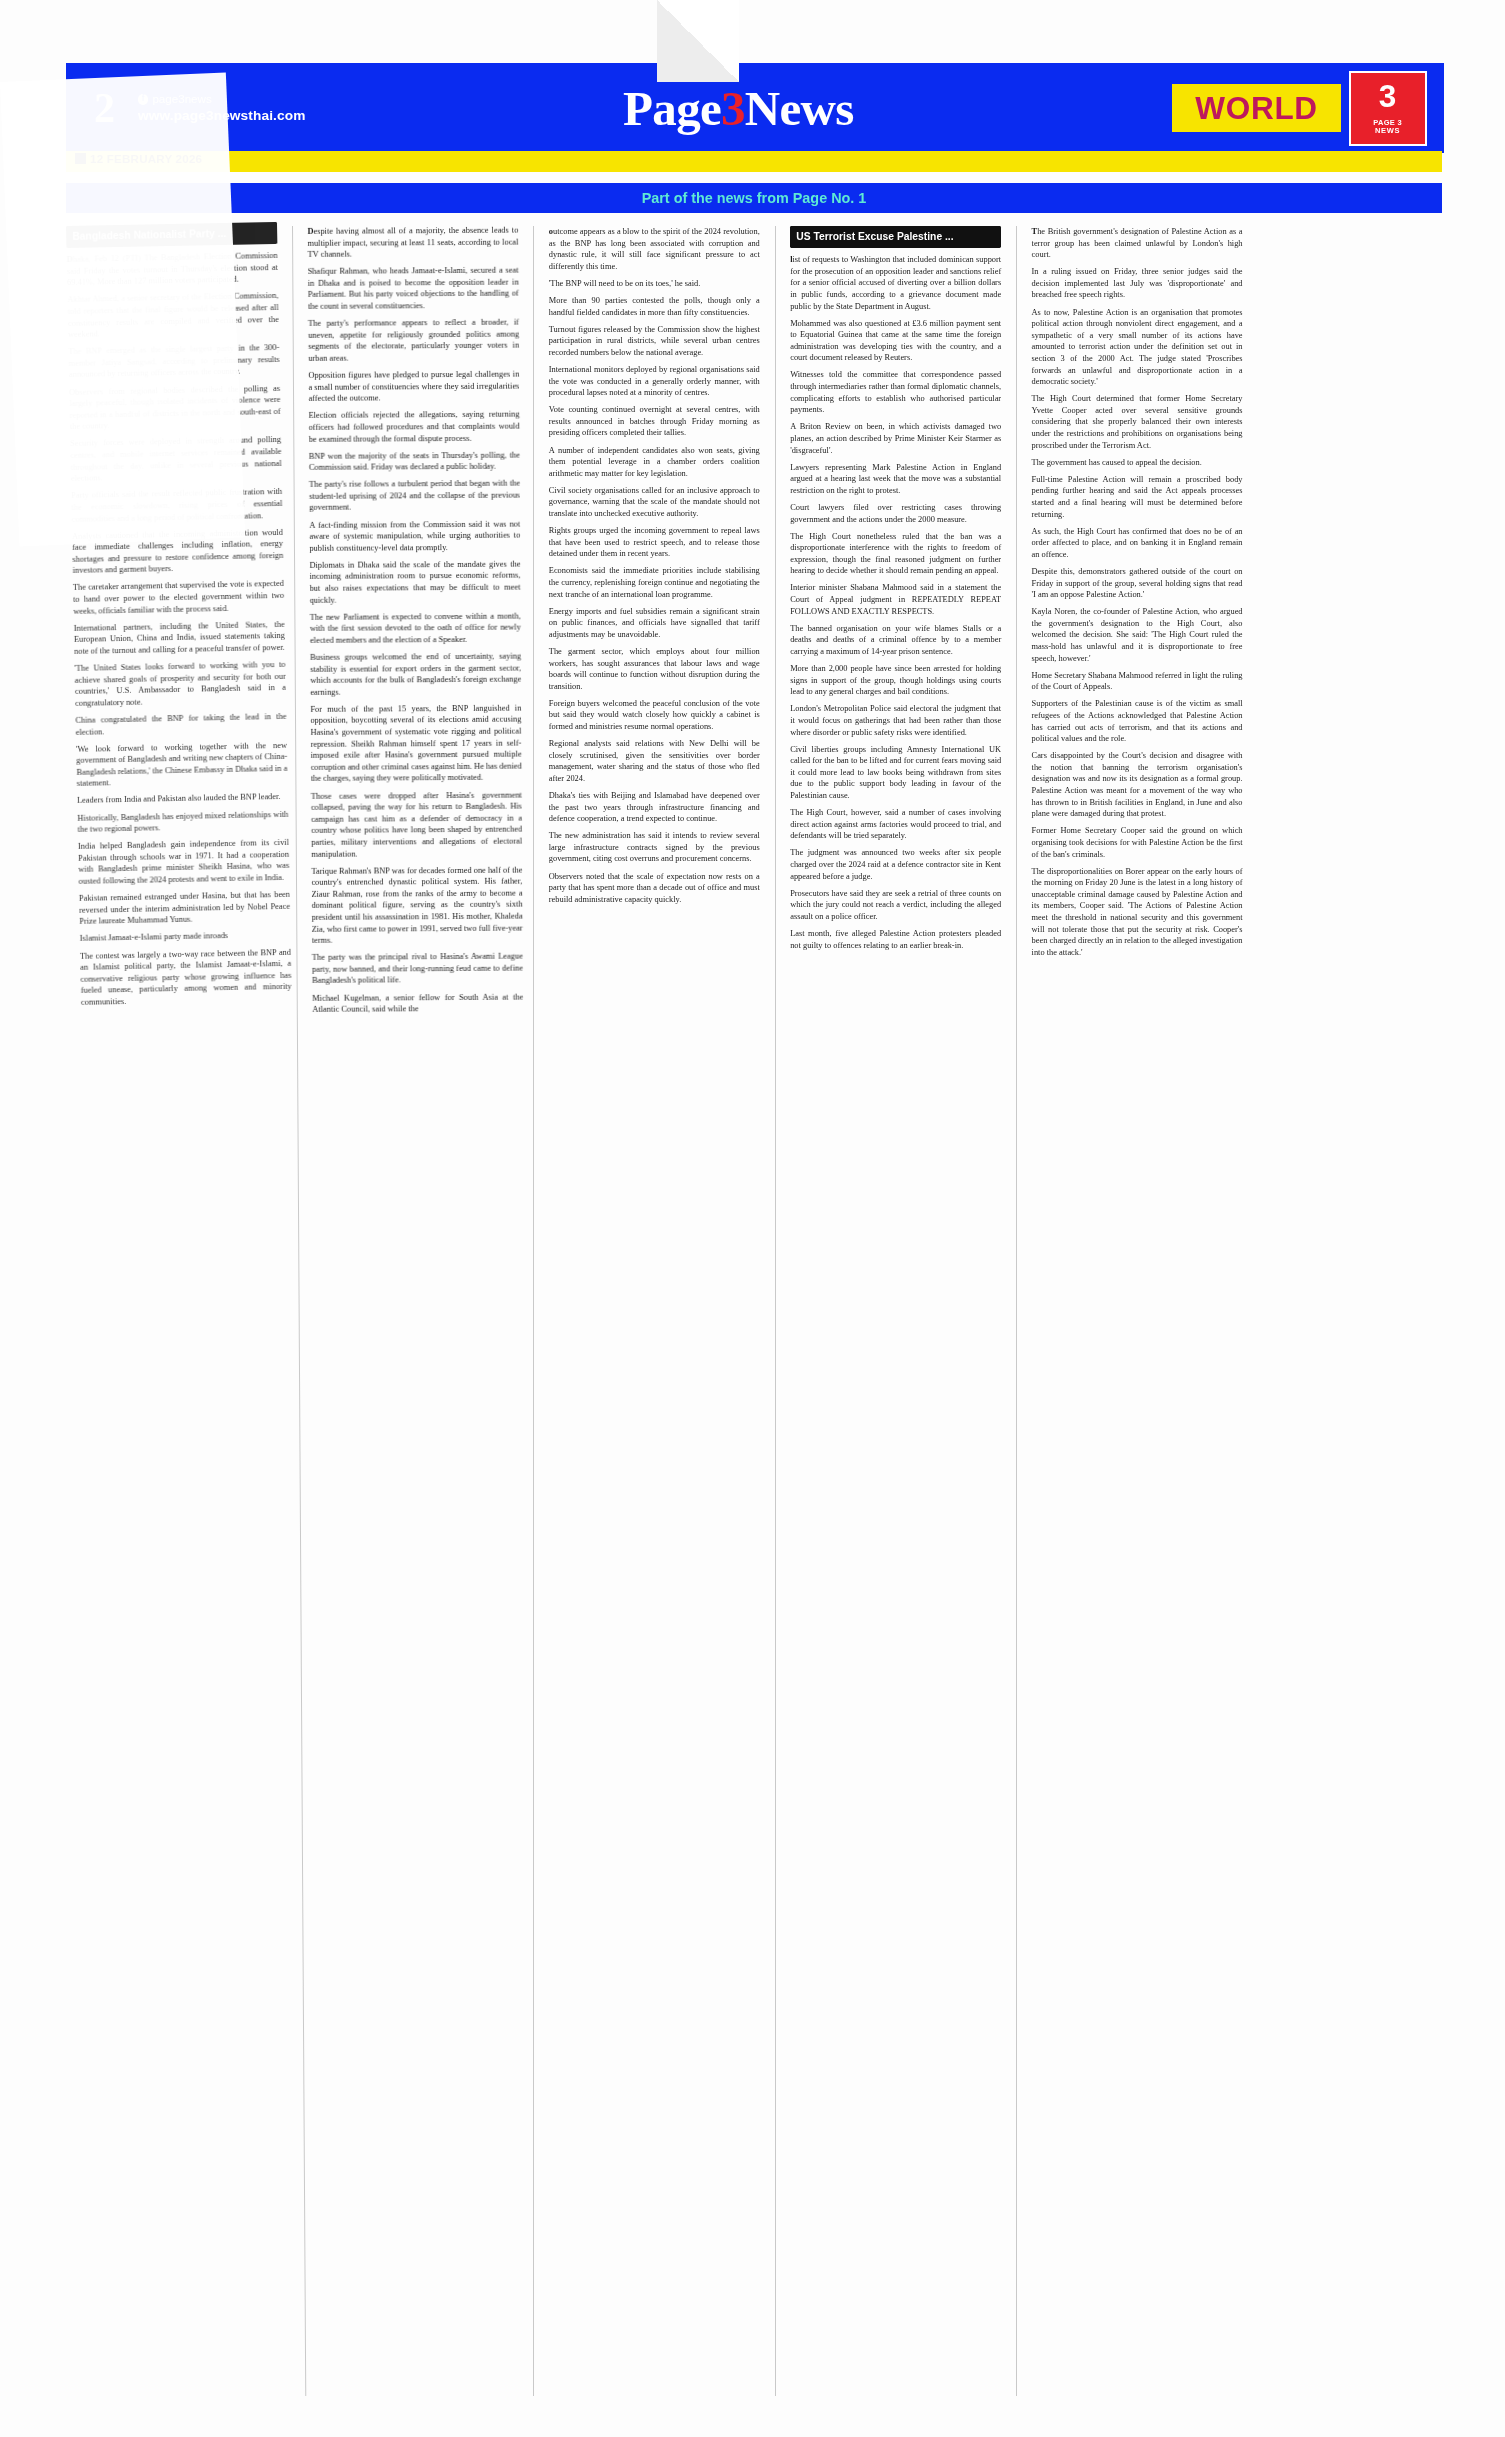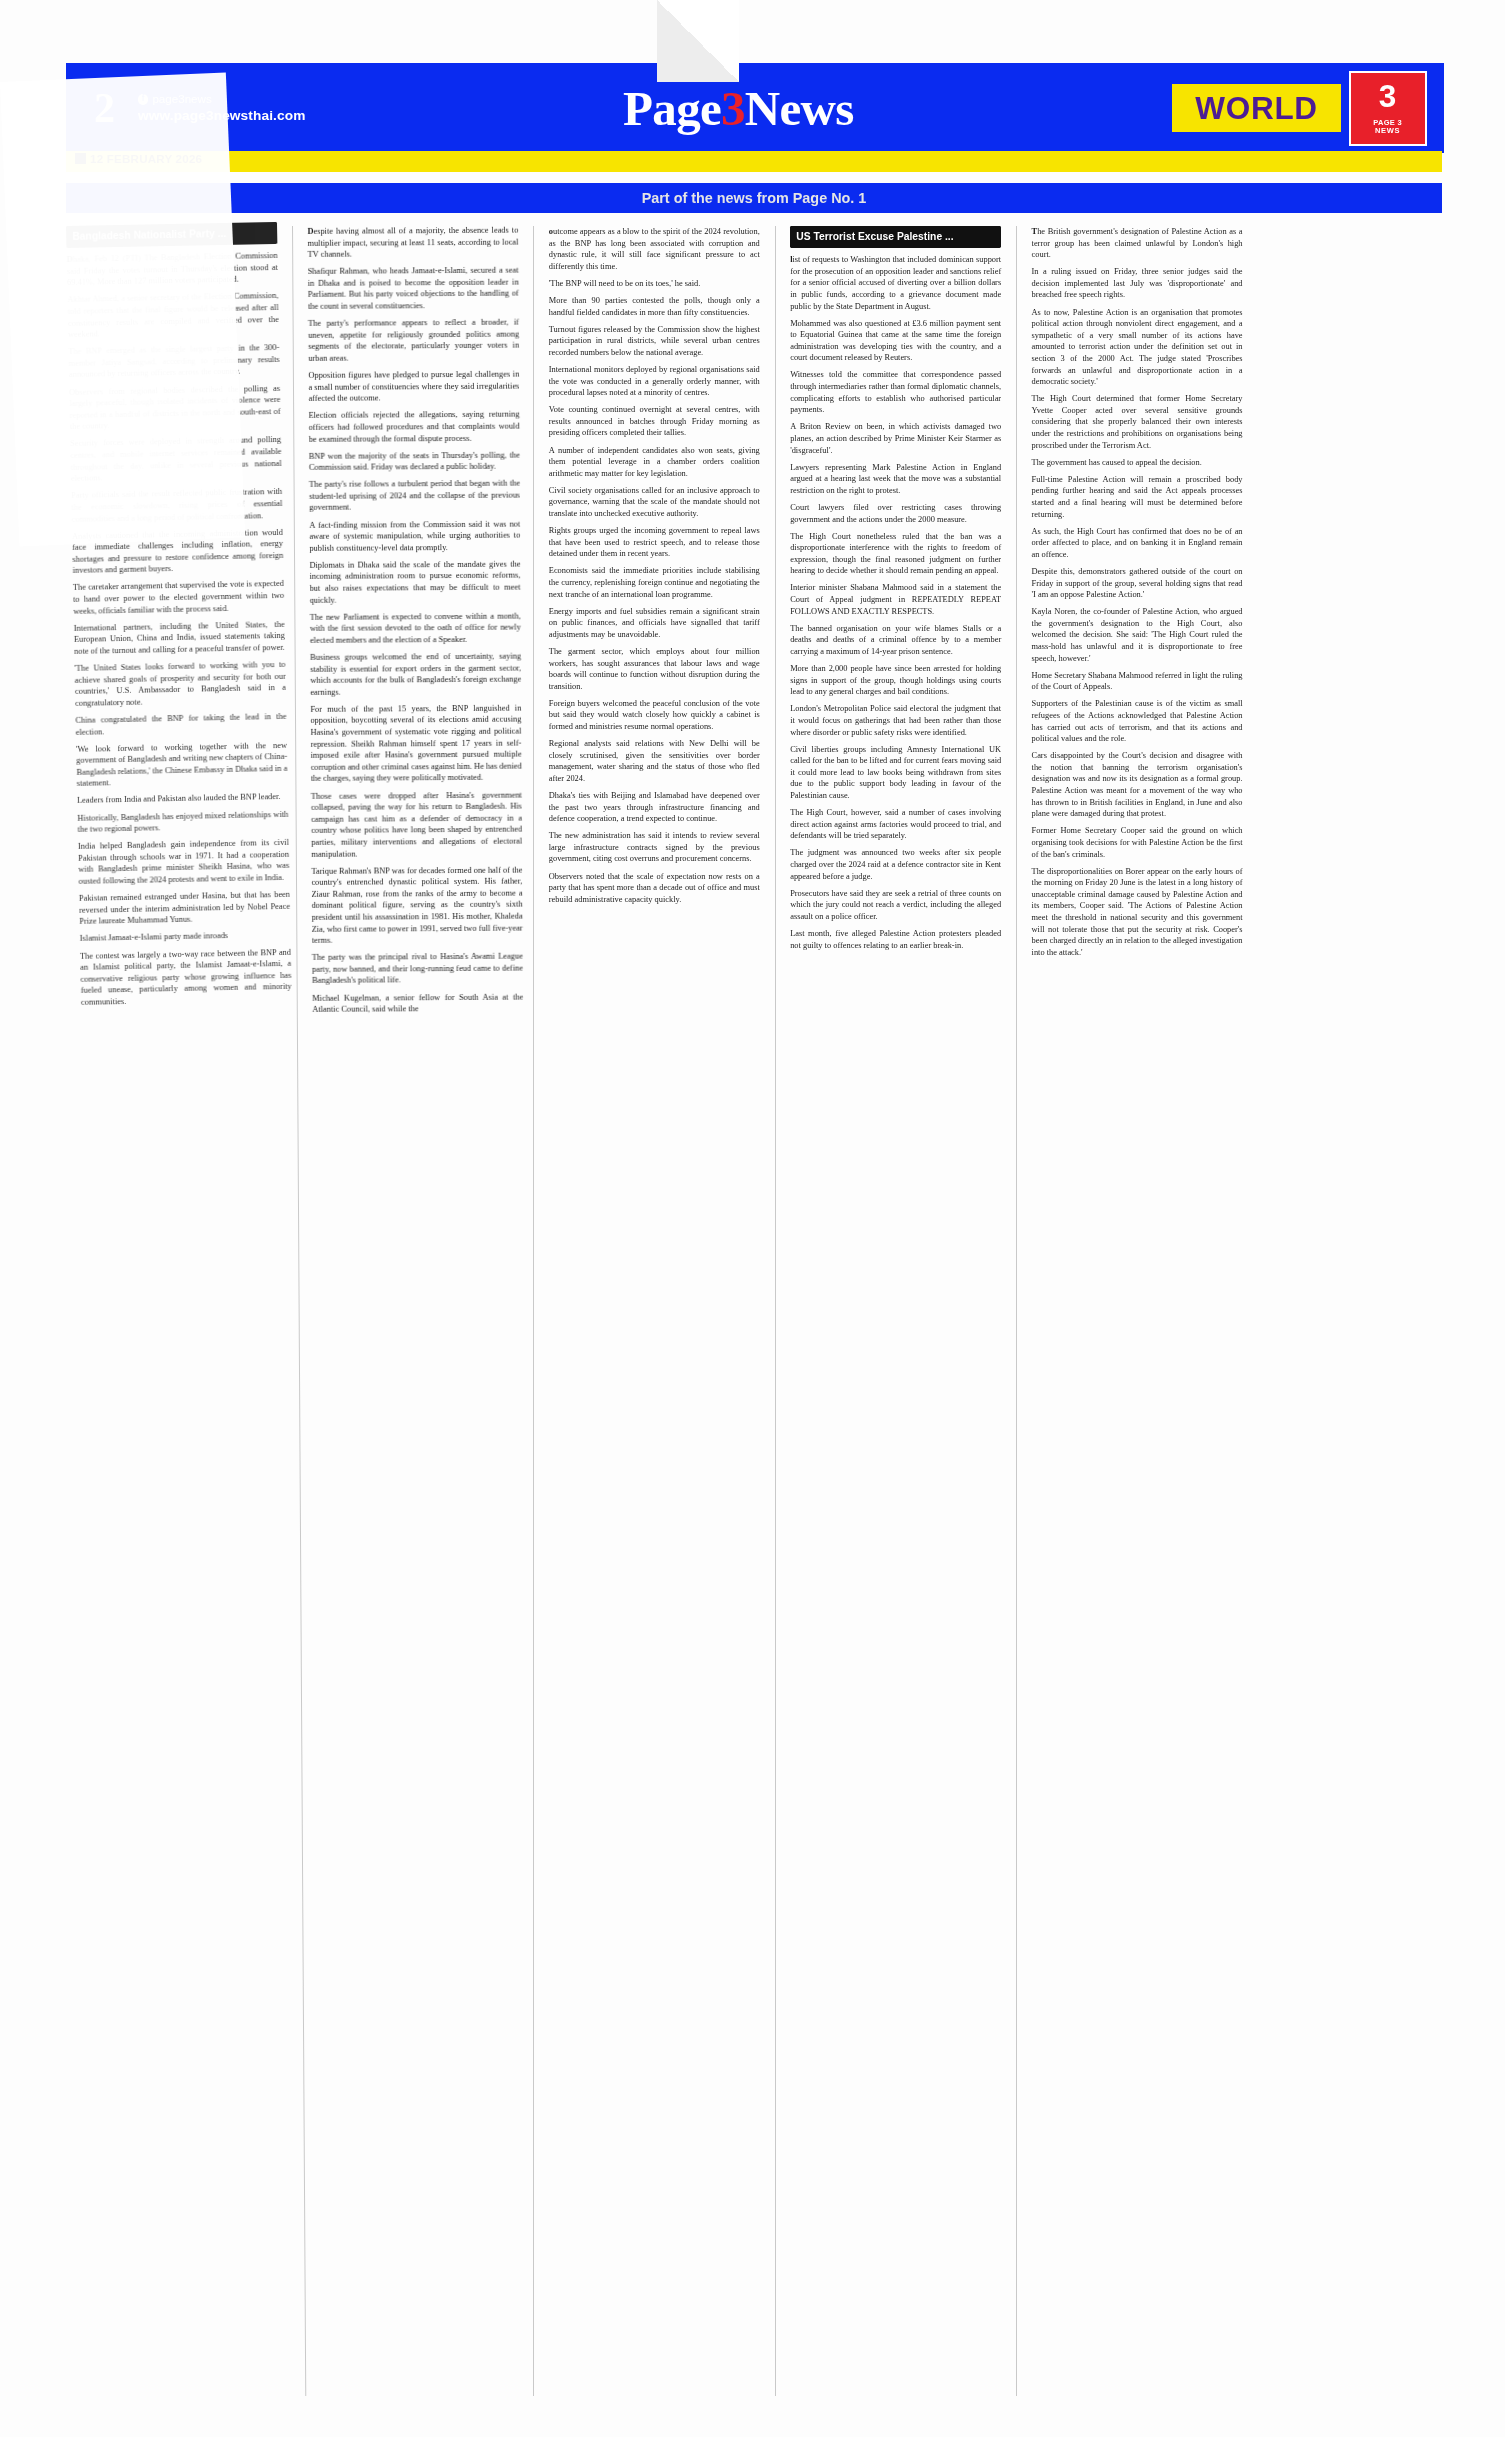--- a/index.html
+++ b/index.html
@@ -42,21 +42,21 @@
   .logo-wrap{
     flex:1;display:flex;align-items:center;justify-content:center;
   }
   .logo{
     font-family:"Liberation Serif",serif;
     font-weight:bold;font-size:49px;color:#ffffff;
     letter-spacing:-0.7px;white-space:nowrap;
   }
   .logo .three{color:#e8202a;}
   .world-tag{
-    margin-right:6.8px;background:#f7e400;color:#4c1d95;
+    margin-right:6.8px;background:#f7e400;color:#be185d;
     font-family:"Liberation Sans",sans-serif;font-weight:bold;
     font-size:31.5px;padding:5.5px 23px;letter-spacing:0.7px;
     border:1.4px solid #0a2bf0;
   }
   .logo-badge{
     margin-right:16.4px;width:74px;height:71px;background:#e8202a;
     border:2.1px solid #ffffff;color:#ffffff;
     display:flex;flex-direction:column;align-items:center;justify-content:center;
     font-family:"Liberation Sans",sans-serif;line-height:1;
   }
@@ -75,21 +75,21 @@
     font-size:11.6px;font-weight:bold;color:#111;letter-spacing:0.2px;
   }
   .date-text .box{
     display:inline-block;width:11px;height:11px;background:#111;
     margin-right:4.1px;vertical-align:-1.4px;
   }
 
   
   .cont-bar{
     position:absolute;left:66px;top:183px;width:1376px;height:30px;
-    background:#0a2bf0;color:#e5e5e5;
+    background:#0a2bf0;color:#5eead4;
     font-family:"Liberation Sans",sans-serif;font-size:14.4px;font-weight:bold;
     display:flex;align-items:center;justify-content:center;
   }
 
   
   .cols{
     position:absolute;left:66px;top:226px;width:1376px;height:2170px;
     display:flex;gap:15px;
   }
   .col{

